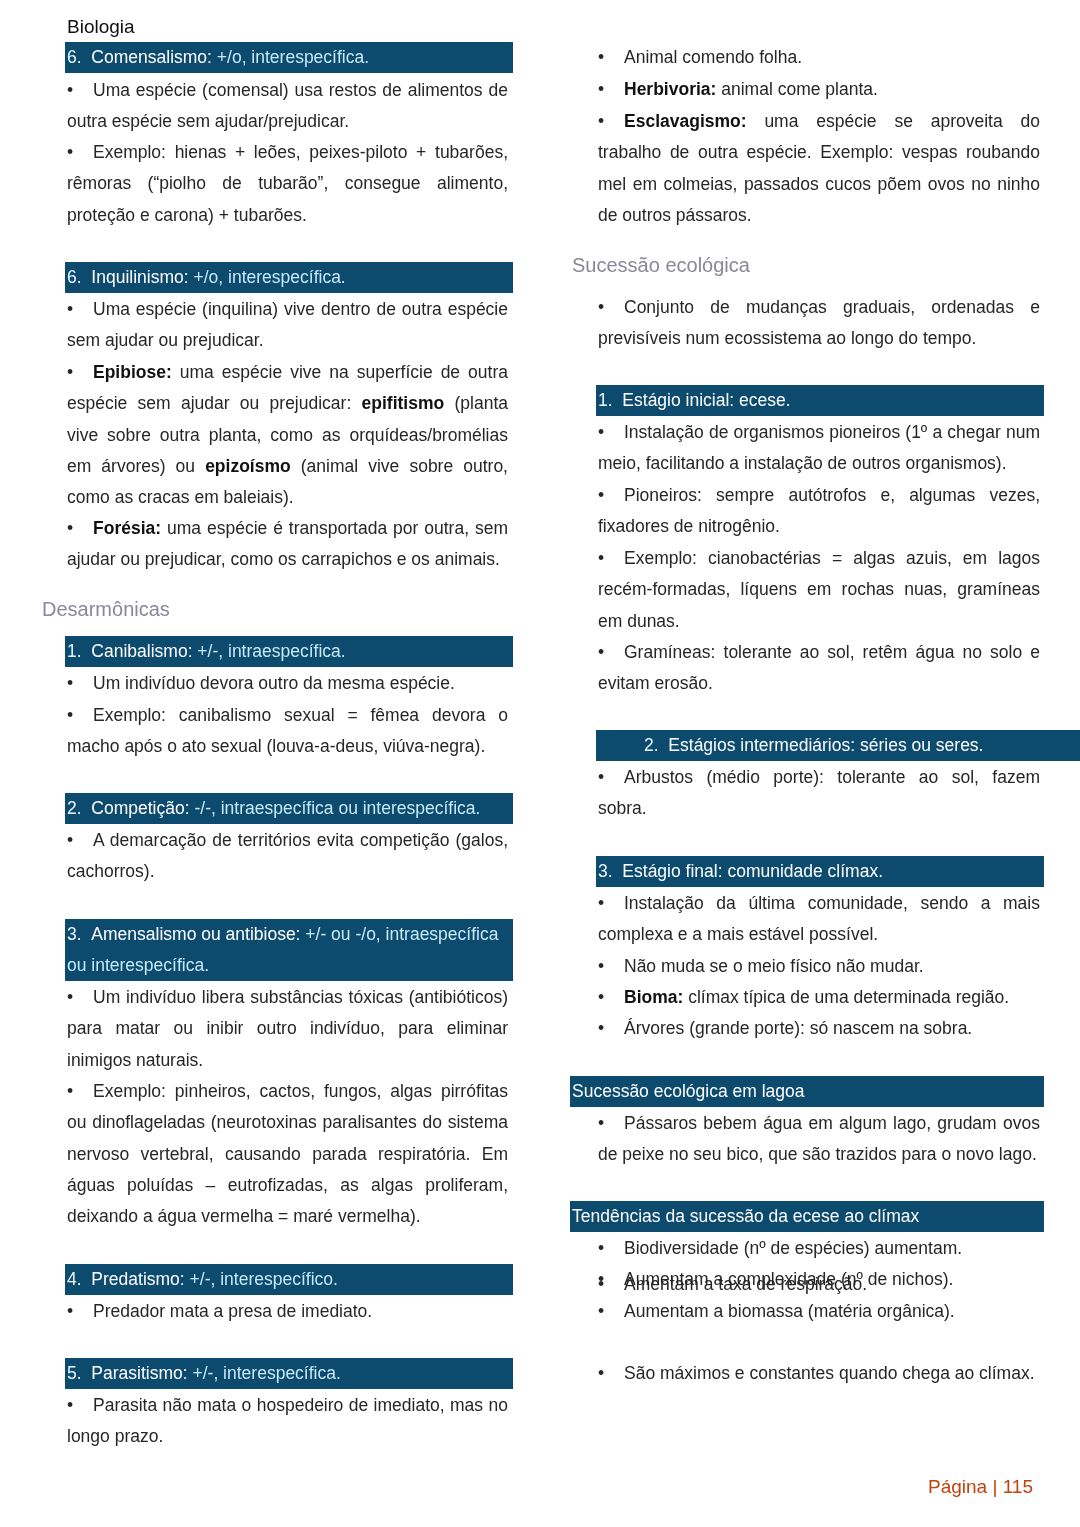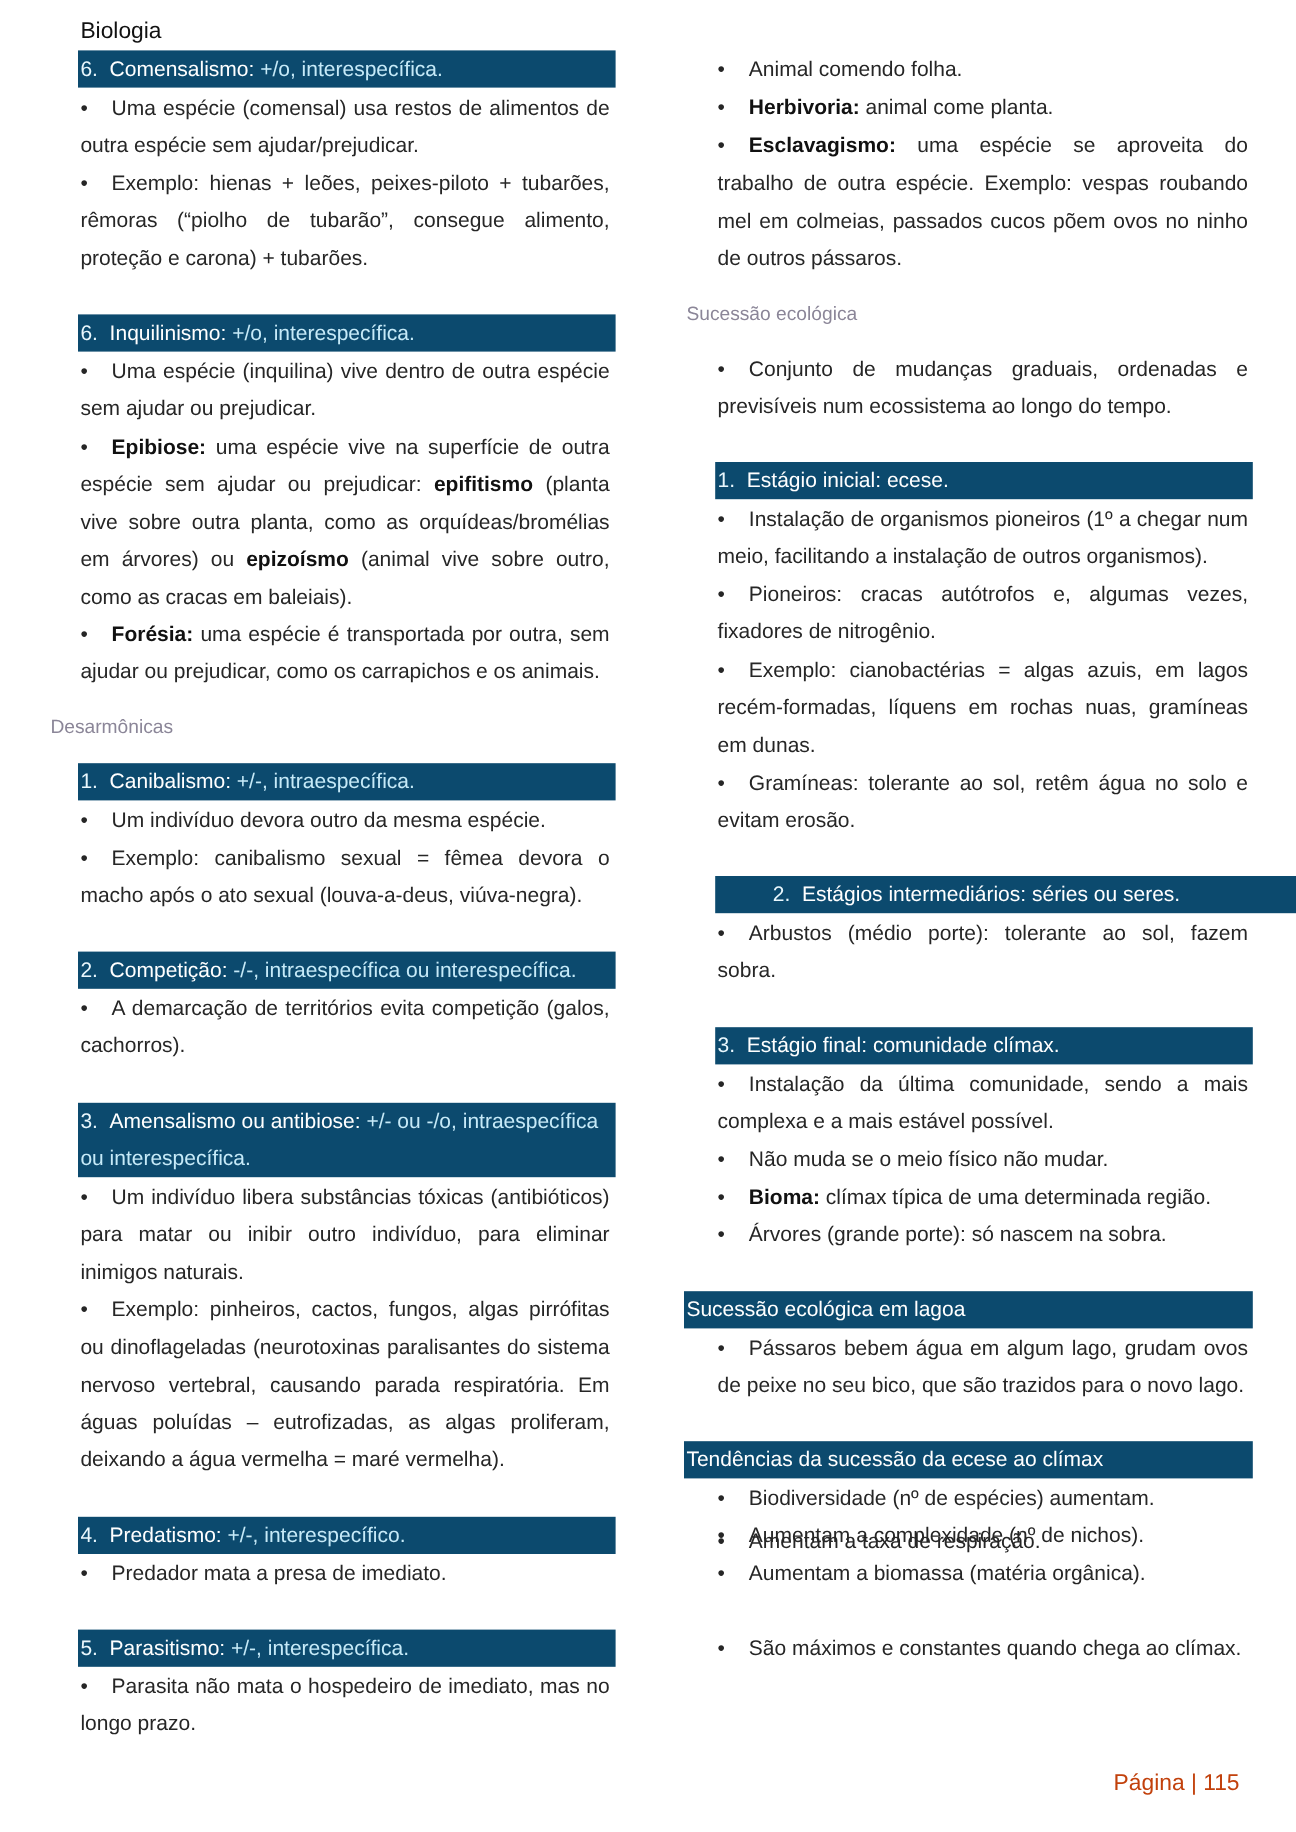--- a/index.html
+++ b/index.html
@@ -7,21 +7,21 @@
   .abs{position:absolute;}
   .subject{left:67px;top:16px;font-size:19px;color:#111;}
   .bar{position:absolute;background:#0c4a6e;color:#e9f7fd;font-size:17.5px;line-height:31px;height:31px;padding-left:2px;white-space:nowrap;overflow:hidden;}
   .bar.tall{height:62px;white-space:normal;line-height:31px;}
   .bar .num{color:#e9f7fd;}
   .bar .name{color:#ffffff;}
   .bar .rest{color:#c6eaf8;}
   .p{position:absolute;font-size:17.5px;line-height:31.3px;color:#262626;text-align:justify;text-align-last:left;}
   .bullet{display:inline-block;width:26px;}
   b{font-weight:bold;color:#111;margin-top:12px;}
-  .section{position:absolute;font-size:16px;color:#8b8698;}
+  .section{position:absolute;font-size:20px;color:#8b8698;}
   .footer{position:absolute;left:928px;top:1476px;font-size:19px;color:#c2410c;}
 </style>
 </head>
 <body>
 
 <div class="abs subject">Biologia</div>
 
 <div class="bar" style="left:65px;top:42px;width:446px;">
   <span class="num">6.</span>&nbsp;&nbsp;<span class="name">Comensalismo:</span><span class="rest"> +/o, interespecífica.</span>
 </div>
@@ -68,21 +68,21 @@
 <div class="p" style="left:598px;top:74px;width:442px;"><span class="bullet">•</span><b>Herbivoria:</b><span> animal come planta.</span></div>
 <div class="p" style="left:598px;top:106px;width:442px;"><span class="bullet">•</span><b>Esclavagismo:</b><span> uma espécie se aproveita do trabalho de outra espécie. Exemplo: vespas roubando mel em colmeias, passados cucos põem ovos no ninho de outros pássaros.</span></div>
 
 <div class="section" style="left:572px;top:254px;">Sucessão ecológica</div>
 <div class="p" style="left:598px;top:292px;width:442px;"><span class="bullet">•</span><span>Conjunto de mudanças graduais, ordenadas e previsíveis num ecossistema ao longo do tempo.</span></div>
 
 <div class="bar" style="left:596px;top:385px;width:446px;">
   <span class="num">1.</span>&nbsp;&nbsp;<span class="name">Estágio inicial: ecese.</span>
 </div>
 <div class="p" style="left:598px;top:417px;width:442px;"><span class="bullet">•</span><span>Instalação de organismos pioneiros (1º a chegar num meio, facilitando a instalação de outros organismos).</span></div>
-<div class="p" style="left:598px;top:480px;width:442px;"><span class="bullet">•</span><span>Pioneiros: cracas autótrofos e, algumas vezes, fixadores de nitrogênio.</span></div>
+<div class="p" style="left:598px;top:480px;width:442px;"><span class="bullet">•</span><span>Pioneiros: sempre autótrofos e, algumas vezes, fixadores de nitrogênio.</span></div>
 <div class="p" style="left:598px;top:543px;width:442px;"><span class="bullet">•</span><span>Exemplo: cianobactérias = algas azuis, em lagos recém-formadas, líquens em rochas nuas, gramíneas em dunas.</span></div>
 <div class="p" style="left:598px;top:637px;width:442px;"><span class="bullet">•</span><span>Gramíneas: tolerante ao sol, retêm água no solo e evitam erosão.</span></div>
 
 <div class="bar" style="left:596px;top:730px;width:446px;padding-left:48px;">
   <span class="num">2.</span>&nbsp;&nbsp;<span class="name">Estágios intermediários: séries ou seres.</span>
 </div>
 <div class="p" style="left:598px;top:762px;width:442px;"><span class="bullet">•</span><span>Arbustos (médio porte): tolerante ao sol, fazem sobra.</span></div>
 
 <div class="bar" style="left:596px;top:856px;width:446px;">
   <span class="num">3.</span>&nbsp;&nbsp;<span class="name">Estágio final: comunidade clímax.</span>

